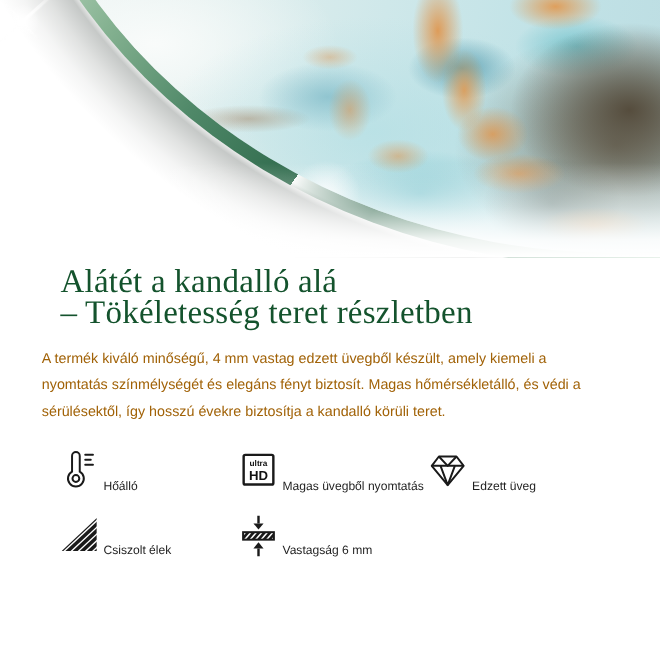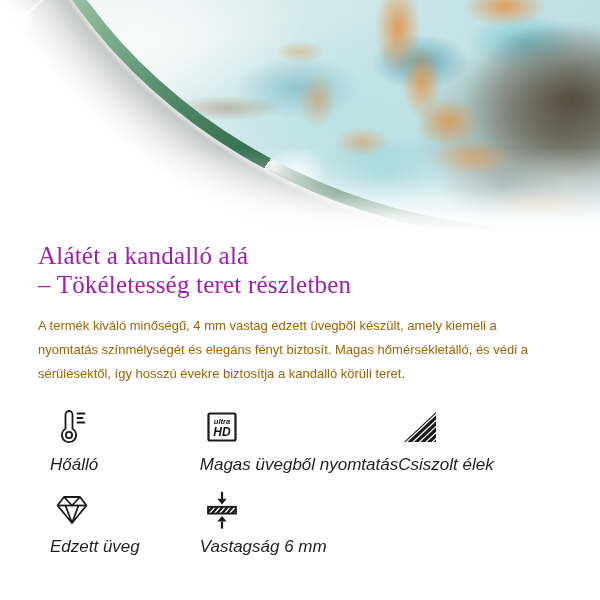--- a/index.html
+++ b/index.html
@@ -71,49 +71,49 @@
     background: linear-gradient(to bottom,
       rgba(255,255,255,0) 0 148px,
       rgba(255,255,255,0.45) 188px,
       rgba(255,255,255,0.92) 218px,
       #ffffff 233px);
   }
 
   
   .content { padding: 0 40px 0 38px; }
   h1 {
-    margin: 8px 0 0;
+    margin: 8px 17px 0;
     font-family: "Liberation Serif", "DejaVu Serif", serif;
     font-weight: 400;
-    font-size: 25px;
+    font-size: 30px;
     line-height: 28.5px;
     letter-spacing: 0.2px;
-    color: #a21caf;
+    color: #14532d;
   }
   .description {
     margin: 15px 0 0;
     max-width: 508px;
     font-size: 13px;
     line-height: 24px;
     color: #a16207;
   }
 
   
   .features {
     margin-top: 19px;
     display: grid;
     grid-template-columns: repeat(3, 1fr);
     row-gap: 15px;
     padding: 0 12px;
   }
-  .feature { display: flex; flex-direction: column; align-items: flex-start; font-style: italic; }
+  .feature { display: flex; flex-direction: row; align-items: flex-end; }
   .feature svg { width: 44px; height: 44px; display: block; }
   .feature .label {
     margin-top: 9px;
-    font-size: 17px;
+    font-size: 11px;
     line-height: 14px;
     color: #1f1f1f;
     text-align: center;
     white-space: nowrap;
   }
   .ic { stroke: #1a1a1a; fill: none; stroke-width: 1.8; }
   .ic-bold { stroke: #1a1a1a; fill: none; stroke-width: 2.2; }
   .fillc { fill: #1a1a1a; stroke: none; }
   .hd-text { font-family: "Liberation Sans", sans-serif; fill: #111; }
 </style>
@@ -153,50 +153,50 @@
 
     <div class="feature">
       <svg viewBox="0 0 44 44">
         <rect class="ic-bold" x="8.5" y="8.5" width="27" height="27" rx="1.5"></rect>
         <text class="hd-text" x="22" y="19" font-size="7.5" font-weight="bold" text-anchor="middle">ultra</text>
         <text class="hd-text" x="22" y="31" font-size="12" font-weight="bold" text-anchor="middle">HD</text>
       </svg>
       <div class="label">Magas üvegből nyomtatás</div>
     </div>
 
+
+    <div class="feature">
+      <svg viewBox="0 0 44 44">
+        <g class="ic" stroke-linejoin="round">
+          <path d="M7.5 18.5 L14 10 H30 L36.5 18.5 L22 36 Z"></path>
+          <path d="M7.5 18.5 H36.5"></path>
+          <path d="M14 10 L22 18.5 L30 10"></path>
+          <path d="M15.5 18.5 L22 36 M28.5 18.5 L22 36"></path>
+        </g>
+      </svg>
+      <div class="label">Edzett üveg</div>
+    </div>
 
     <div class="feature">
       <svg viewBox="0 0 44 44">
         <defs>
             <clipPath id="triClip">
               <path d="M6,37 L38,7 L38,37 Z"></path>
             </clipPath>
           </defs>
         <g clip-path="url(#triClip)" stroke="#1a1a1a" stroke-width="3.2">
           <line x1="2" y1="40" x2="42" y2="2.5"></line>
           <line x1="8.5" y1="40" x2="48.5" y2="2.5"></line>
           <line x1="15" y1="40" x2="55" y2="2.5"></line>
           <line x1="21.5" y1="40" x2="61.5" y2="2.5"></line>
           <line x1="28" y1="40" x2="68" y2="2.5"></line>
           <line x1="34.5" y1="40" x2="74.5" y2="2.5"></line>
         </g>
       </svg>
       <div class="label">Csiszolt élek</div>
-    </div>
-
-    <div class="feature">
-      <svg viewBox="0 0 44 44">
-        <g class="ic" stroke-linejoin="round">
-          <path d="M7.5 18.5 L14 10 H30 L36.5 18.5 L22 36 Z"></path>
-          <path d="M7.5 18.5 H36.5"></path>
-          <path d="M14 10 L22 18.5 L30 10"></path>
-          <path d="M15.5 18.5 L22 36 M28.5 18.5 L22 36"></path>
-        </g>
-      </svg>
-      <div class="label">Edzett üveg</div>
     </div>
 
     <div class="feature">
       <svg viewBox="0 0 44 44">
         <defs>
             <clipPath id="barClip">
               <rect x="8" y="19.8" width="28" height="6.8"></rect>
             </clipPath>
           </defs>
         <path class="ic-bold" d="M22 4.8 V12"></path>

